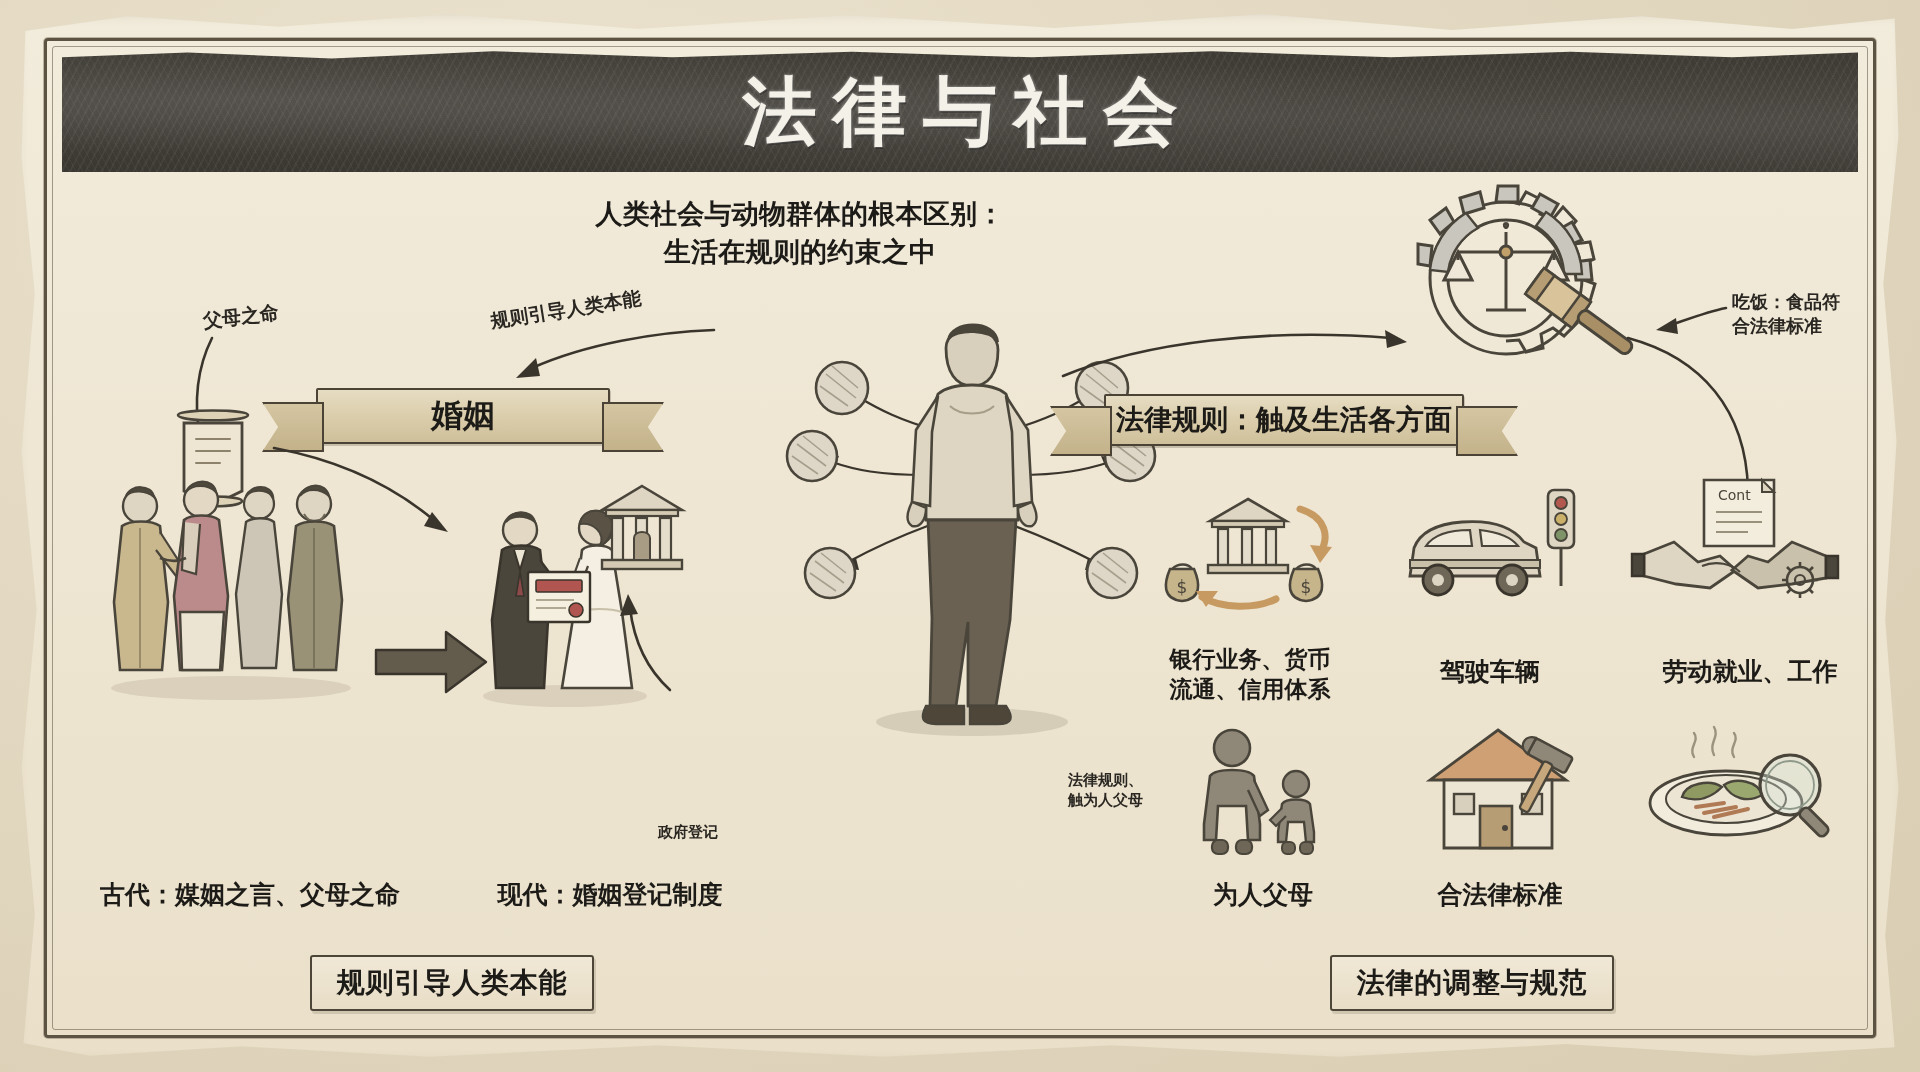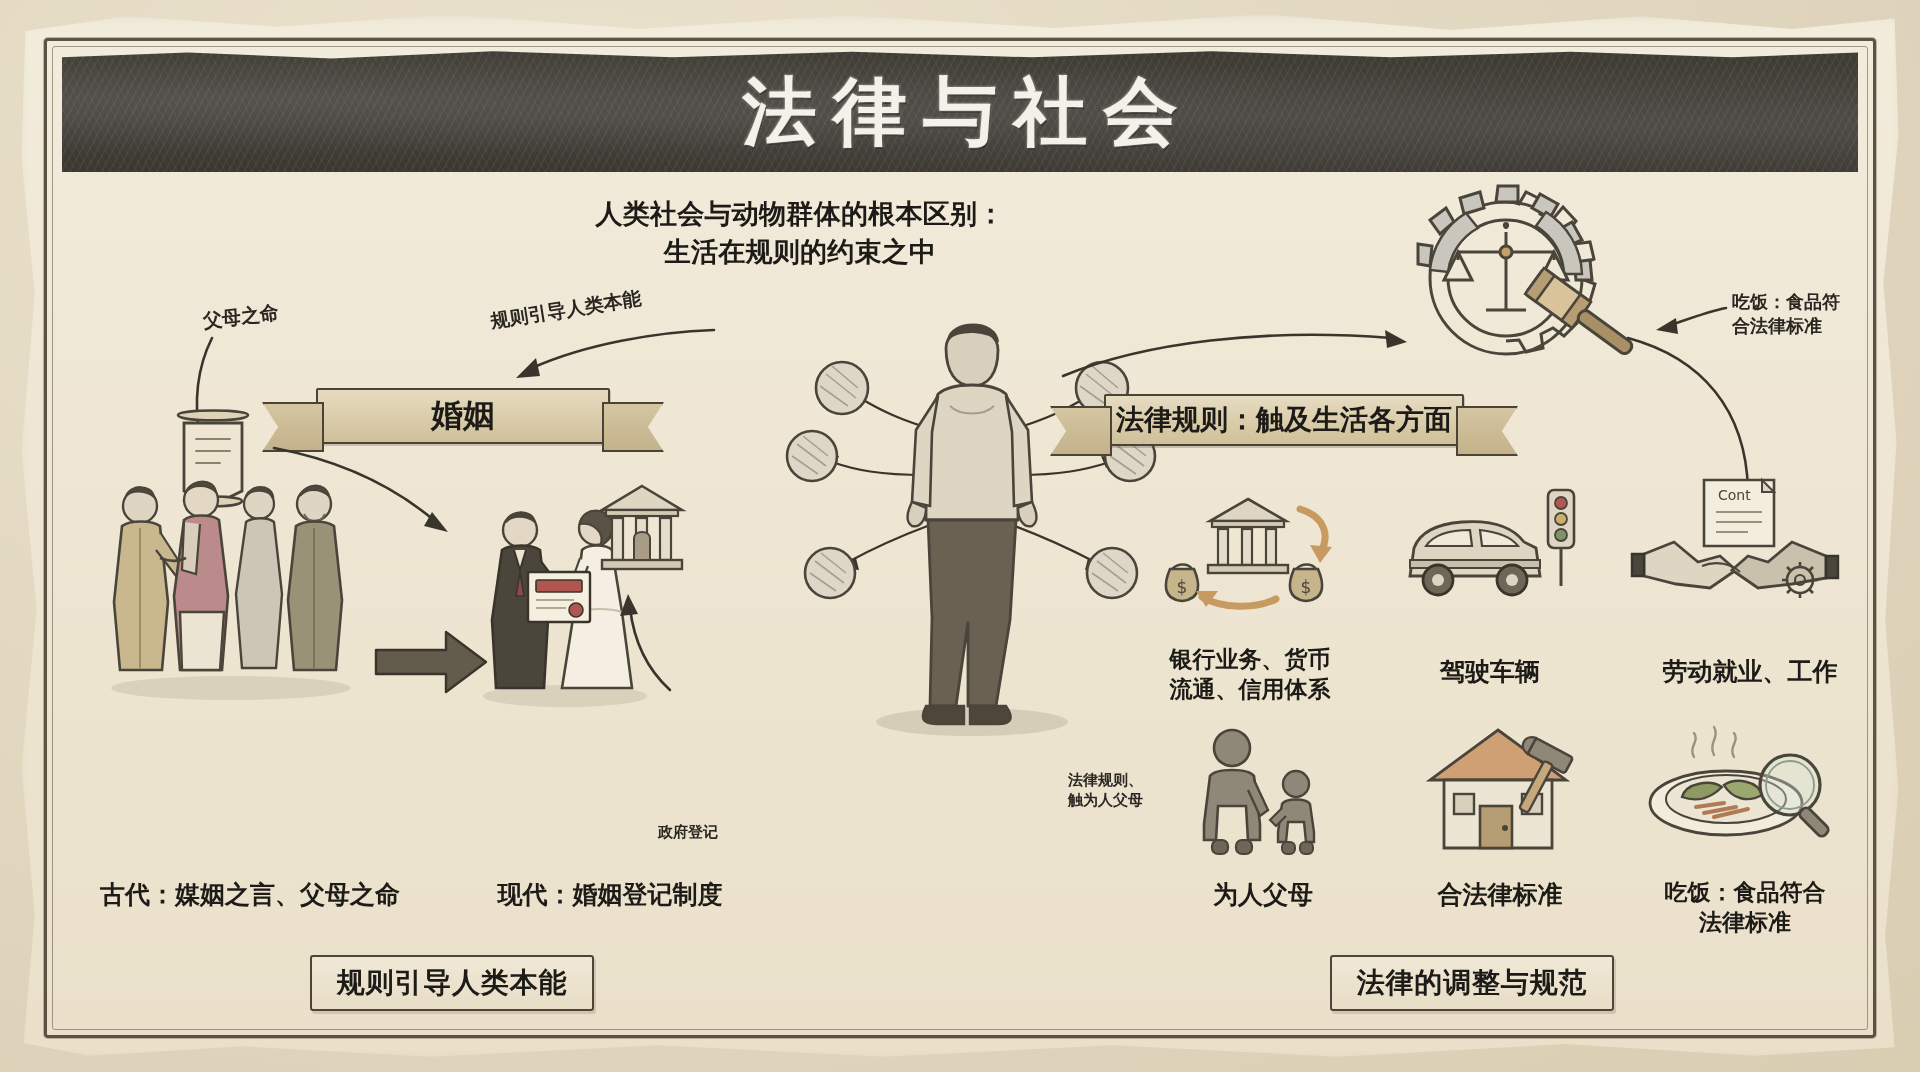--- a/index.html
+++ b/index.html
@@ -525,18 +525,16 @@
     <g stroke="#b07a55" stroke-width="4" stroke-linecap="round">
       <path d="M56 82 L84 78 M64 88 L96 82 M74 92 L108 84"></path>
     </g>
 
     <g transform="translate(120,30)">
       <circle cx="30" cy="30" r="30" fill="rgba(214,228,220,.35)" stroke="#4a453b" stroke-width="3.2"></circle>
       <circle cx="30" cy="30" r="24" fill="none" stroke="#8f9a8b" stroke-width="1.8"></circle>
       <rect x="48" y="50" width="12" height="34" rx="5" transform="rotate(-45 54 67)" fill="#8f8878" stroke="#4a453b" stroke-width="2.8"></rect>
     </g>
   </svg>
-  <div class="cap" style="left:1630px;top:878px;width:230px;white-space:pre-line;">吃饭：食品符合
-法律标准</div>
 
   <div class="capbox" style="left:1330px;top:955px;width:280px;height:52px;">法律的调整与规范</div>
 
 </div>
 
 </body></html>

